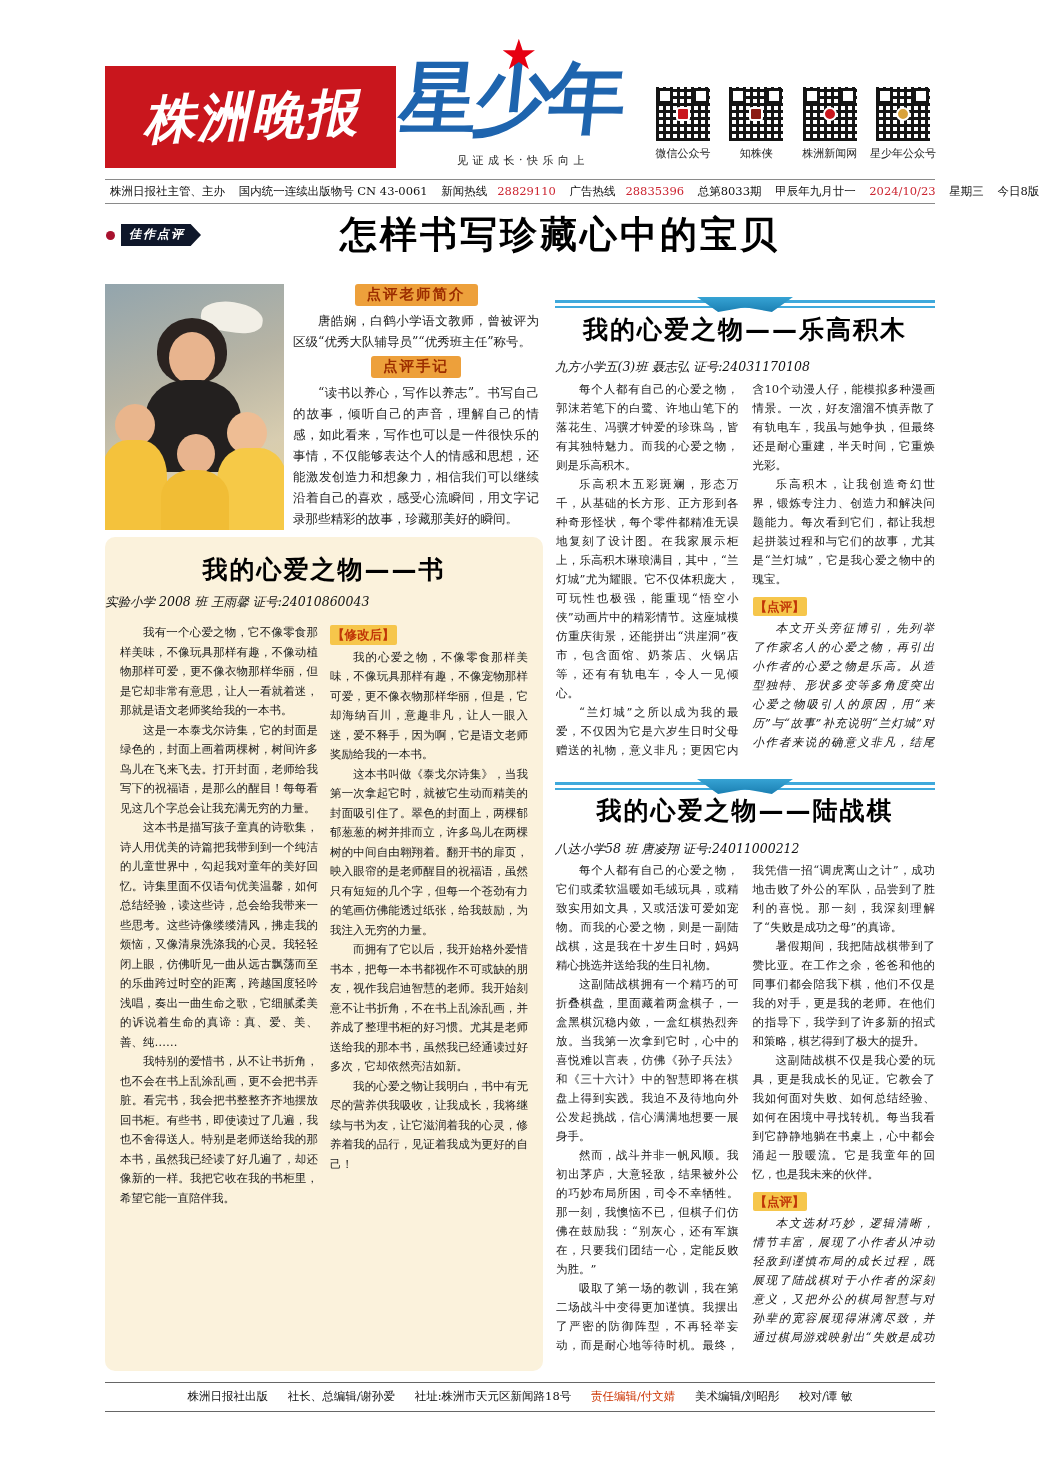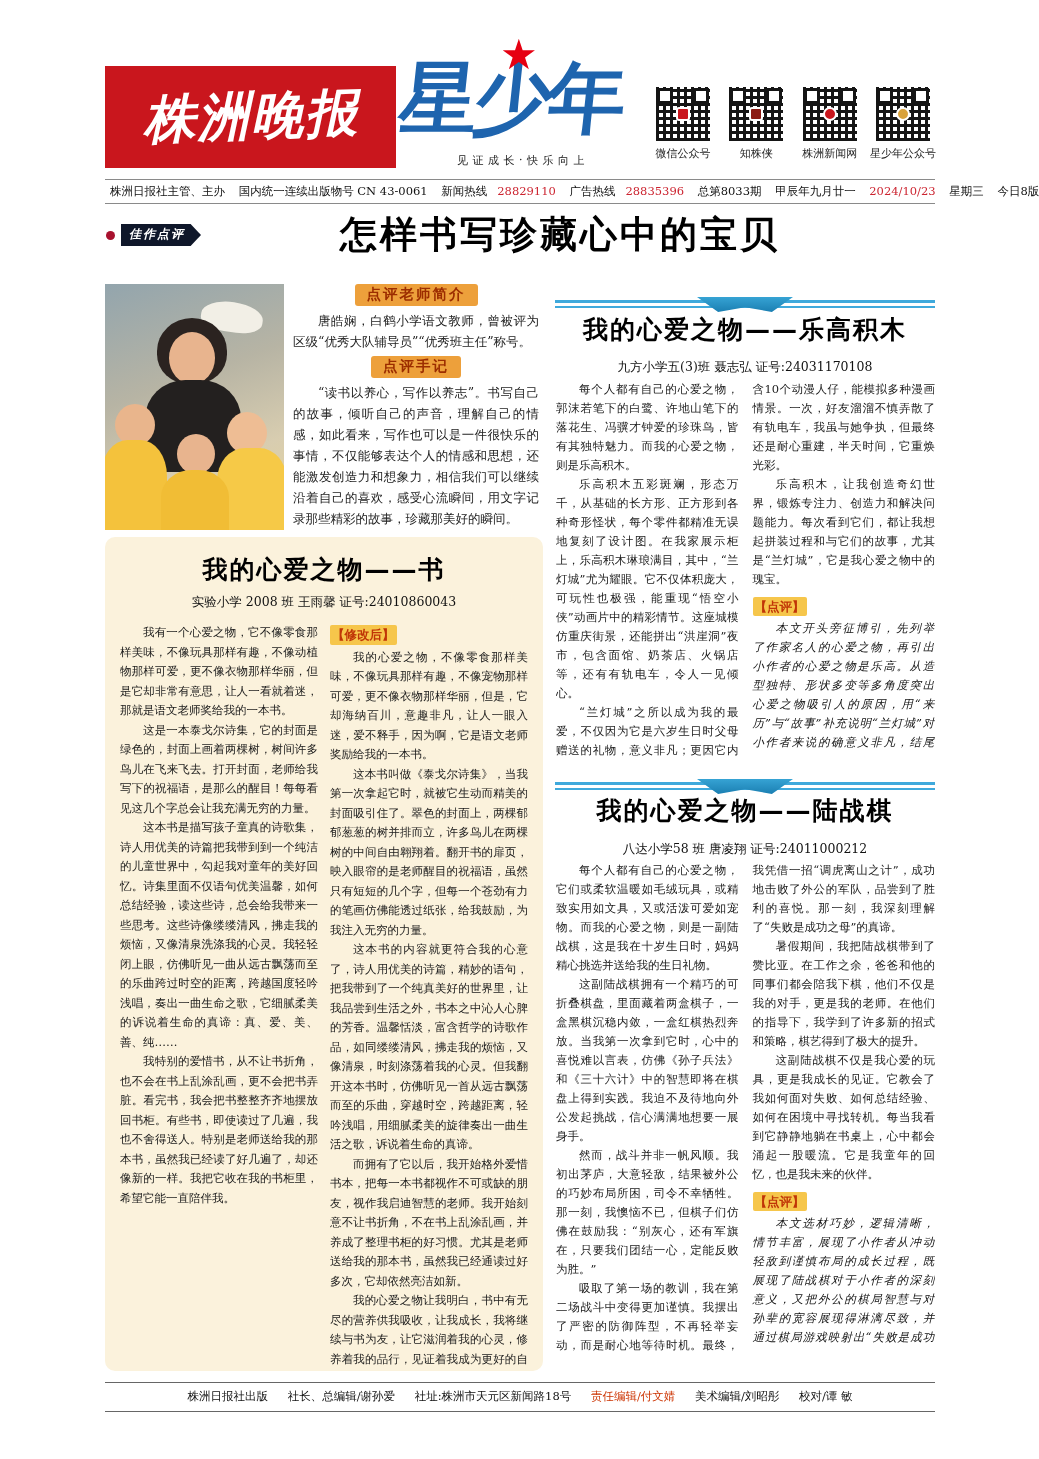--- a/index.html
+++ b/index.html
@@ -75,21 +75,21 @@
     font-family:"DejaVu Sans", sans-serif; }
   .reviewer p { font-size:12.5px; line-height:21px; text-indent:2em; text-align:justify;
     color:#222; margin-top:4px; }
 
   
   .essay1 { position:absolute; left:105px; top:537px; width:438px; height:834px;
     background:#FBF2DC; border-radius:10px; overflow:hidden; }
   .essay-title { text-align:center; font-size:25px; font-weight:bold; letter-spacing:2px;
     color:#000; font-family:"DejaVu Sans", sans-serif; }
   .essay1 .essay-title { padding-top:16px; }
-  .essay-byline { text-align:center; font-size:12.5px; color:#111; margin-top:8px; }
+  .essay-byline { font-size:12.5px; color:#111; margin-top:8px;font-style:italic; }
   .essay1-cols { display:flex; gap:12px; padding:12px 15px 0; }
   .ecol { width:50%; font-size:11.5px; line-height:19.5px; text-align:justify; color:#1a1a1a; }
   .ecol p, .essay-body p { text-indent:2em; margin:0; }
   .badge-tag { display:inline-block; background:#F6C64B; color:#C03507; font-weight:bold;
     font-size:12.5px; padding:0 2px; border-radius:2px; font-family:"DejaVu Sans", sans-serif; }
   .badge-line { margin:2px 0 2px; }
   .badge-line.mt { margin-top:8px; text-align:left; }
   .script-text { font-style:italic; letter-spacing:0.8px; color:#141414; }
 
   
@@ -203,21 +203,20 @@
       <div class="ecol">
         <p>我有一个心爱之物，它不像零食那样美味，不像玩具那样有趣，不像动植物那样可爱，更不像衣物那样华丽，但是它却非常有意思，让人一看就着迷，那就是语文老师奖给我的一本书。</p>
         <p>这是一本泰戈尔诗集，它的封面是绿色的，封面上画着两棵树，树间许多鸟儿在飞来飞去。打开封面，老师给我写下的祝福语，是那么的醒目！每每看见这几个字总会让我充满无穷的力量。</p>
         <p>这本书是描写孩子童真的诗歌集，诗人用优美的诗篇把我带到到一个纯洁的儿童世界中，勾起我对童年的美好回忆。诗集里面不仅语句优美温馨，如何总结经验，读这些诗，总会给我带来一些思考。这些诗像缕缕清风，拂走我的烦恼，又像清泉洗涤我的心灵。我轻轻闭上眼，仿佛听见一曲从远古飘荡而至的乐曲跨过时空的距离，跨越国度轻吟浅唱，奏出一曲生命之歌，它细腻柔美的诉说着生命的真谛：真、爱、美、善、纯……</p>
         <p>我特别的爱惜书，从不让书折角，也不会在书上乱涂乱画，更不会把书弄脏。看完书，我会把书整整齐齐地摆放回书柜。有些书，即使读过了几遍，我也不舍得送人。特别是老师送给我的那本书，虽然我已经读了好几遍了，却还像新的一样。我把它收在我的书柜里，希望它能一直陪伴我。</p>
       </div>
       <div class="ecol">
         <div class="badge-line"><span class="badge-tag">【修改后】</span></div>
         <p>我的心爱之物，不像零食那样美味，不像玩具那样有趣，不像宠物那样可爱，更不像衣物那样华丽，但是，它却海纳百川，意趣非凡，让人一眼入迷，爱不释手，因为啊，它是语文老师奖励给我的一本书。</p>
         <p>这本书叫做《泰戈尔诗集》，当我第一次拿起它时，就被它生动而精美的封面吸引住了。翠色的封面上，两棵郁郁葱葱的树并排而立，许多鸟儿在两棵树的中间自由翱翔着。翻开书的扉页，映入眼帘的是老师醒目的祝福语，虽然只有短短的几个字，但每一个苍劲有力的笔画仿佛能透过纸张，给我鼓励，为我注入无穷的力量。</p>
-        <p>这本书的内容就更符合我的心意了，诗人用优美的诗篇，精妙的语句，把我带到了一个纯真美好的世界里，让我品尝到生活之外，书本之中沁人心脾的芳香。温馨恬淡，富含哲学的诗歌作品，如同缕缕清风，拂走我的烦恼，又像清泉，时刻涤荡着我的心灵。但我翻开这本书时，仿佛听见一首从远古飘荡而至的乐曲，穿越时空，跨越距离，轻吟浅唱，用细腻柔美的旋律奏出一曲生活之歌，诉说着生命的真谛。</p>
         <p>而拥有了它以后，我开始格外爱惜书本，把每一本书都视作不可或缺的朋友，视作我启迪智慧的老师。我开始刻意不让书折角，不在书上乱涂乱画，并养成了整理书柜的好习惯。尤其是老师送给我的那本书，虽然我已经通读过好多次，它却依然亮洁如新。</p>
         <p>我的心爱之物让我明白，书中有无尽的营养供我吸收，让我成长，我将继续与书为友，让它滋润着我的心灵，修养着我的品行，见证着我成为更好的自己！</p>
 
       </div>
     </div>
   </div>
 
   <div class="ribbon r1">
     <div class="l1"></div>
       <div class="l2"></div>

